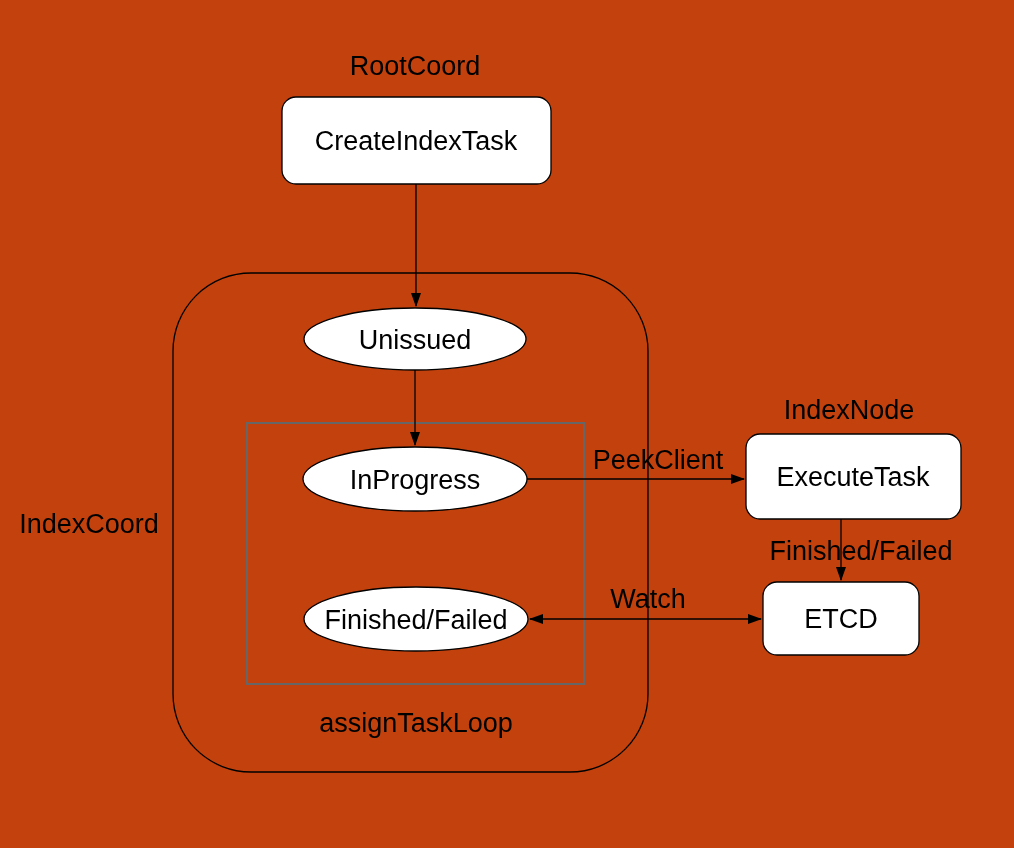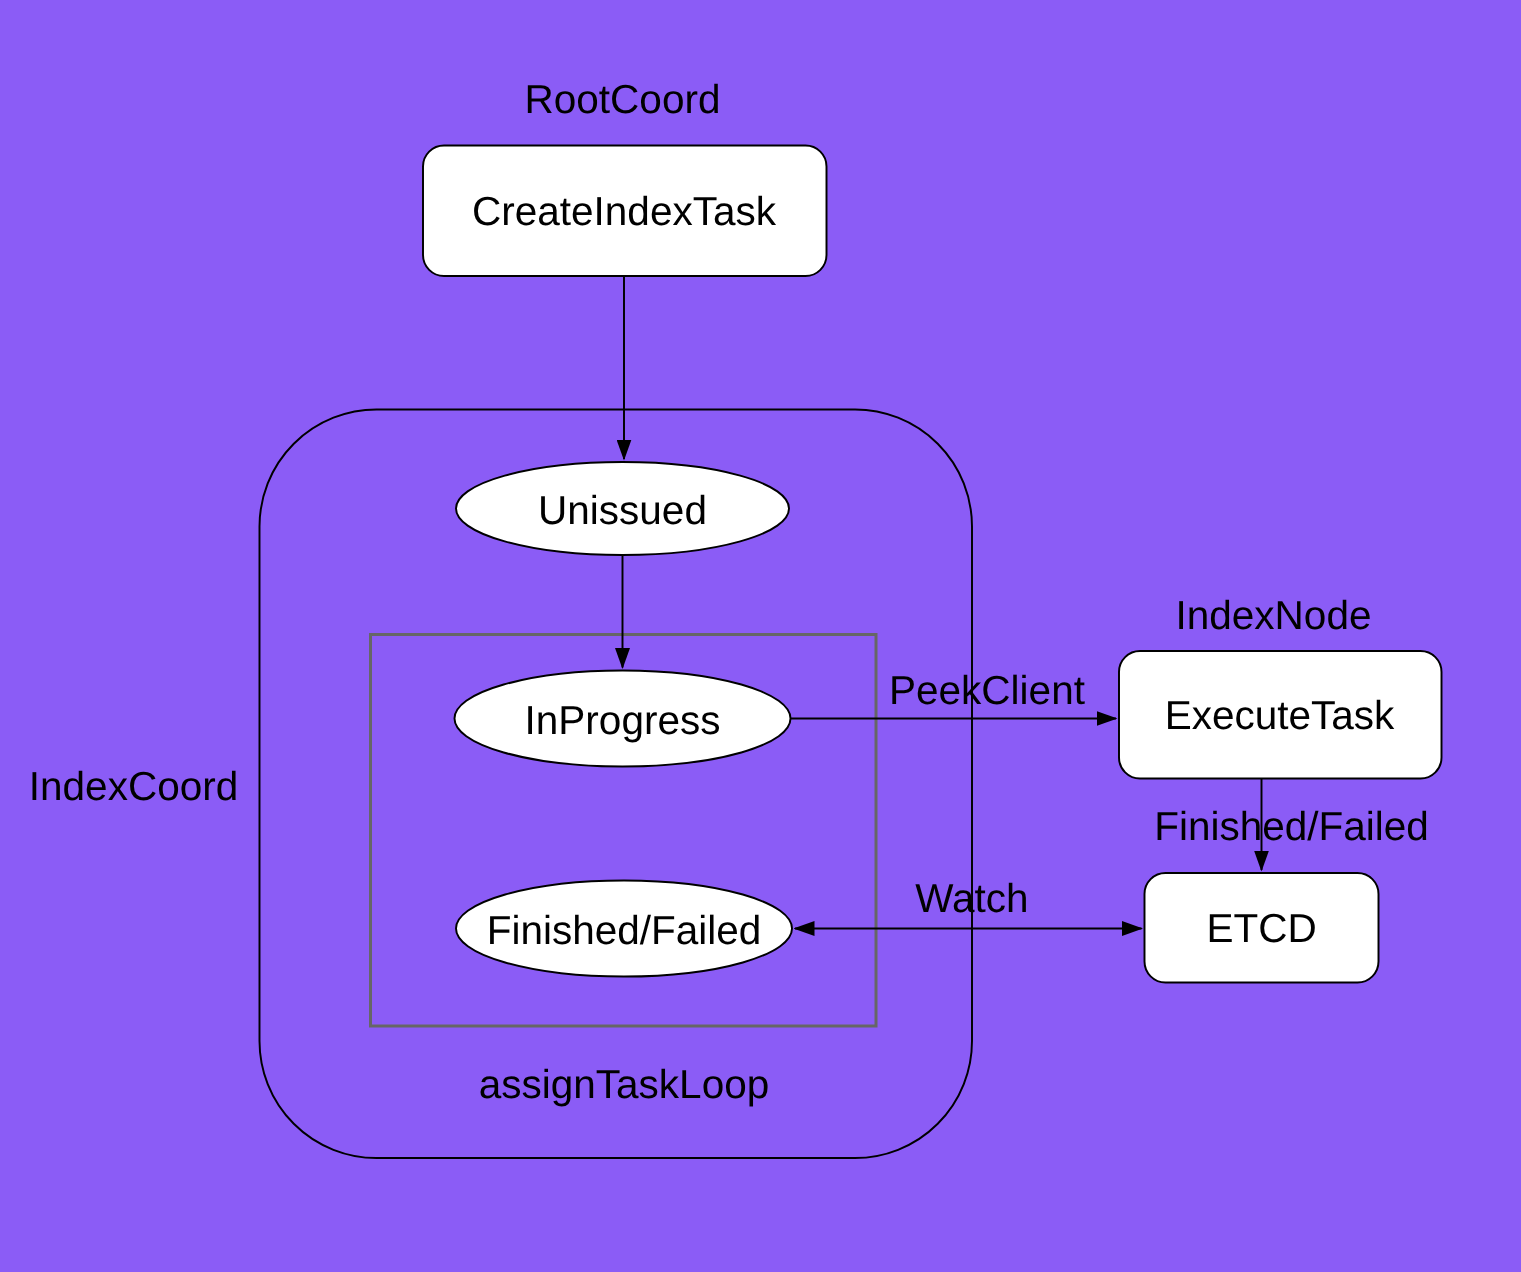--- a/index.html
+++ b/index.html
@@ -4,21 +4,21 @@
 <style>
   html, body {
     margin: 0;
     padding: 0;
     background: #ffffff;
   }
   .canvas {
     position: relative;
     width: 1014px;
     height: 848px;
-    background: #8b5cf6;
+    background: #c2410c;
     font-family: "Liberation Sans", sans-serif;
     overflow: hidden;
   }
   svg text {
     font-family: "Liberation Sans", sans-serif;
     font-size: 27px;
     fill: #000000;
     text-anchor: middle;
   }
   .shape {

